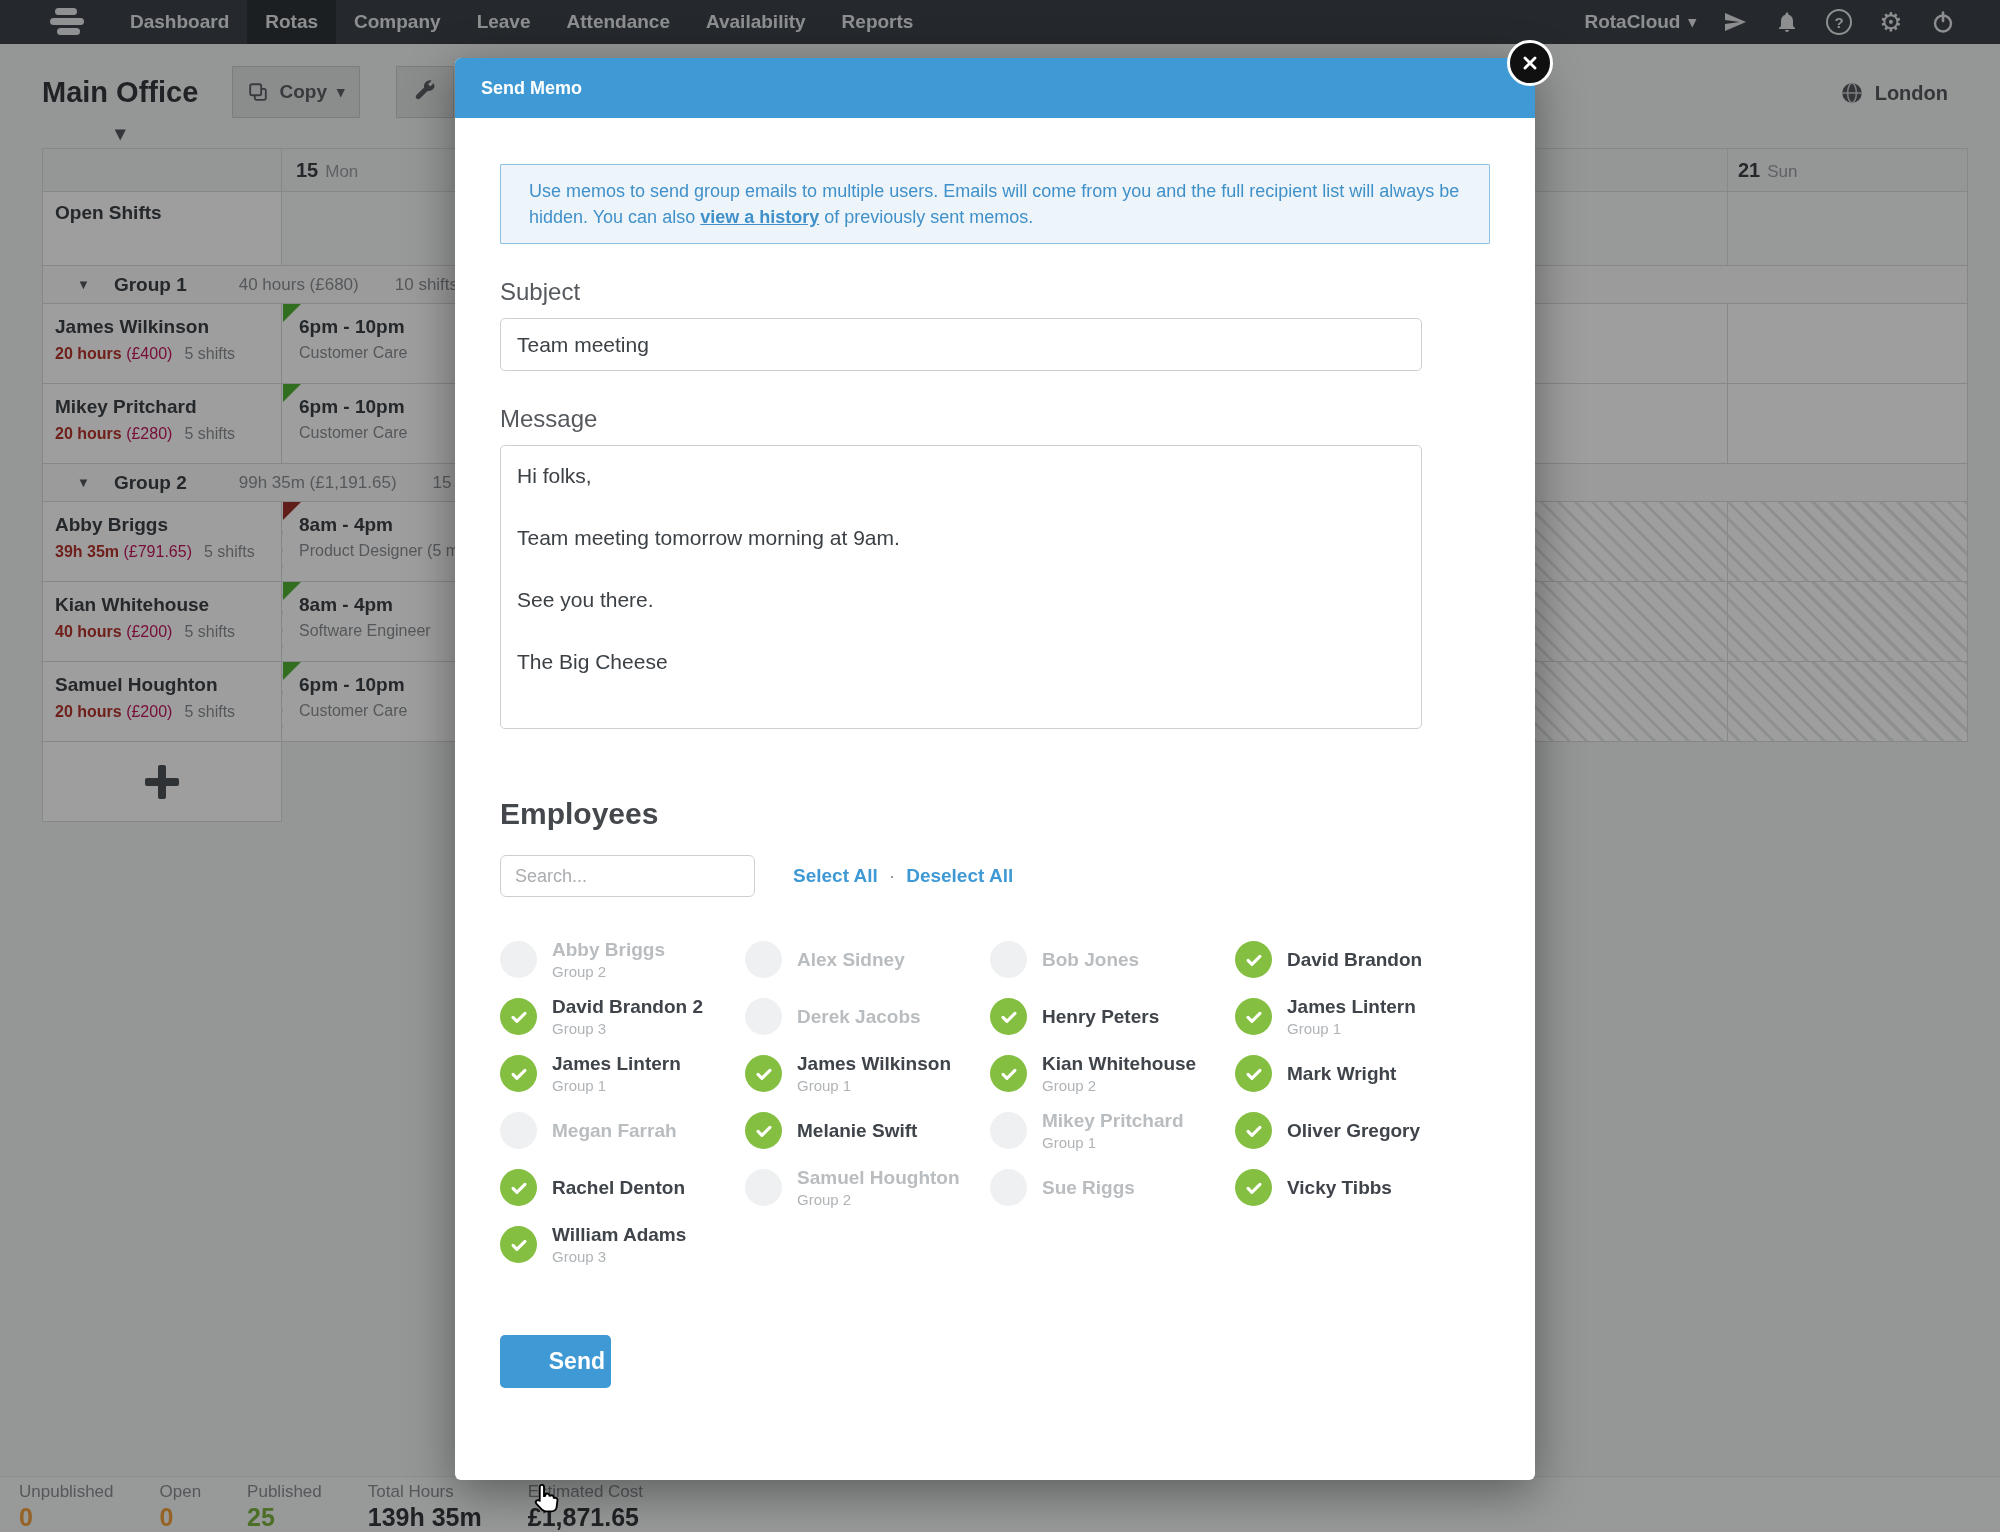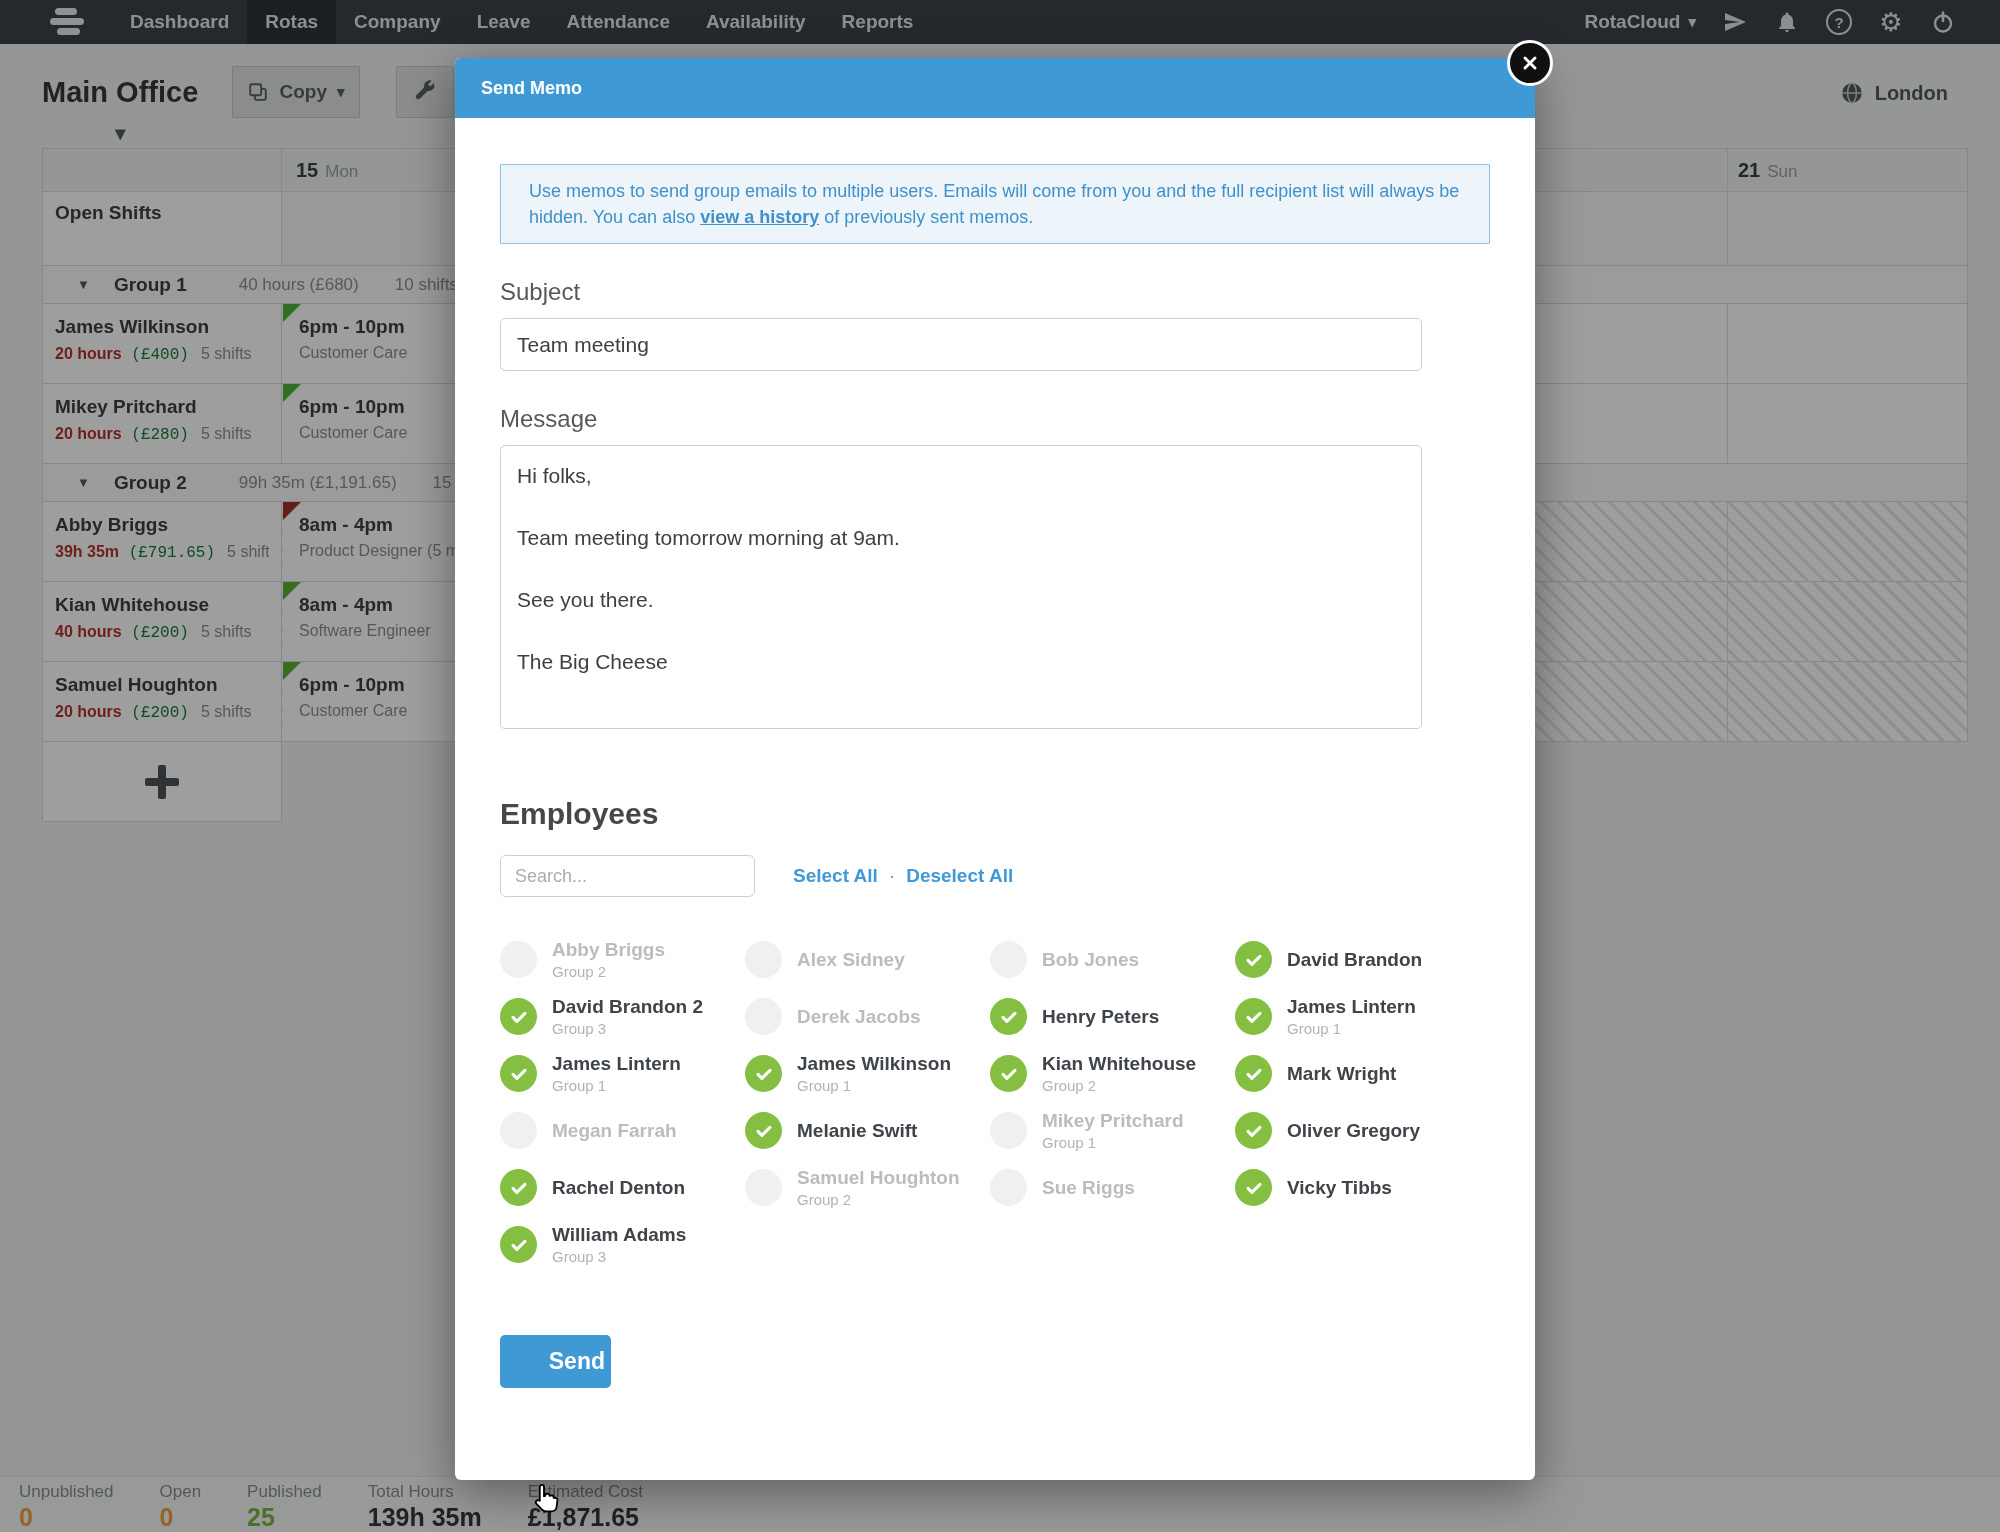--- a/index.html
+++ b/index.html
@@ -48,21 +48,21 @@
   .open-label{font-size:19px;font-weight:700;color:#3c4146;}
   .group-row{height:38px;align-items:center;background:#fbfbfb;}
   .g-caret{margin-left:34px;font-size:13px;color:#55595c;cursor:pointer;}
   .g-name{margin-left:24px;font-size:19px;font-weight:700;color:#3c4146;}
   .g-stat{margin-left:52px;font-size:17px;color:#8a8f93;}
   .g-stat + .g-stat{margin-left:36px;}
   .member-row{height:80px;}
   .m-name{font-size:19px;font-weight:700;color:#3c4146;padding-top:2px;white-space:nowrap;overflow:hidden;}
   .m-meta{margin-top:7px;font-size:16px;white-space:nowrap;overflow:hidden;}
   .m-hours{color:#b5342c;font-weight:700;}
-  .m-cost{color:#15803d;font-family:Liberation Mono, monospace;}
+  .m-cost{color:#be185d;}
   .m-shifts{color:#8a8f93;margin-left:12px;}
   .shift-card{position:absolute;left:1px;top:0;width:239px;height:100%;background:#fff;box-sizing:border-box;padding:12px 16px;overflow:hidden;cursor:pointer;}
   .shift-card::before{content:"";position:absolute;top:0;left:0;border-top:18px solid #52b232;border-right:18px solid transparent;}
   .shift-card.flag-red::before{border-top-color:#9c2f2a;}
   .s-time{font-size:19px;font-weight:700;color:#3c4146;}
   .s-role{margin-top:6px;font-size:16px;color:#8a8f93;white-space:nowrap;}
   .plus-row{width:240px;height:80px;background:#fff;border:1px solid #d8dadb;border-top:none;display:flex;align-items:center;justify-content:center;box-sizing:border-box;cursor:pointer;}
   .plus-icon{position:relative;width:34px;height:34px;}
   .plus-icon::before,.plus-icon::after{content:"";position:absolute;background:#4e5357;border-radius:2px;}
   .plus-icon::before{left:0;top:13px;width:34px;height:8px;}

